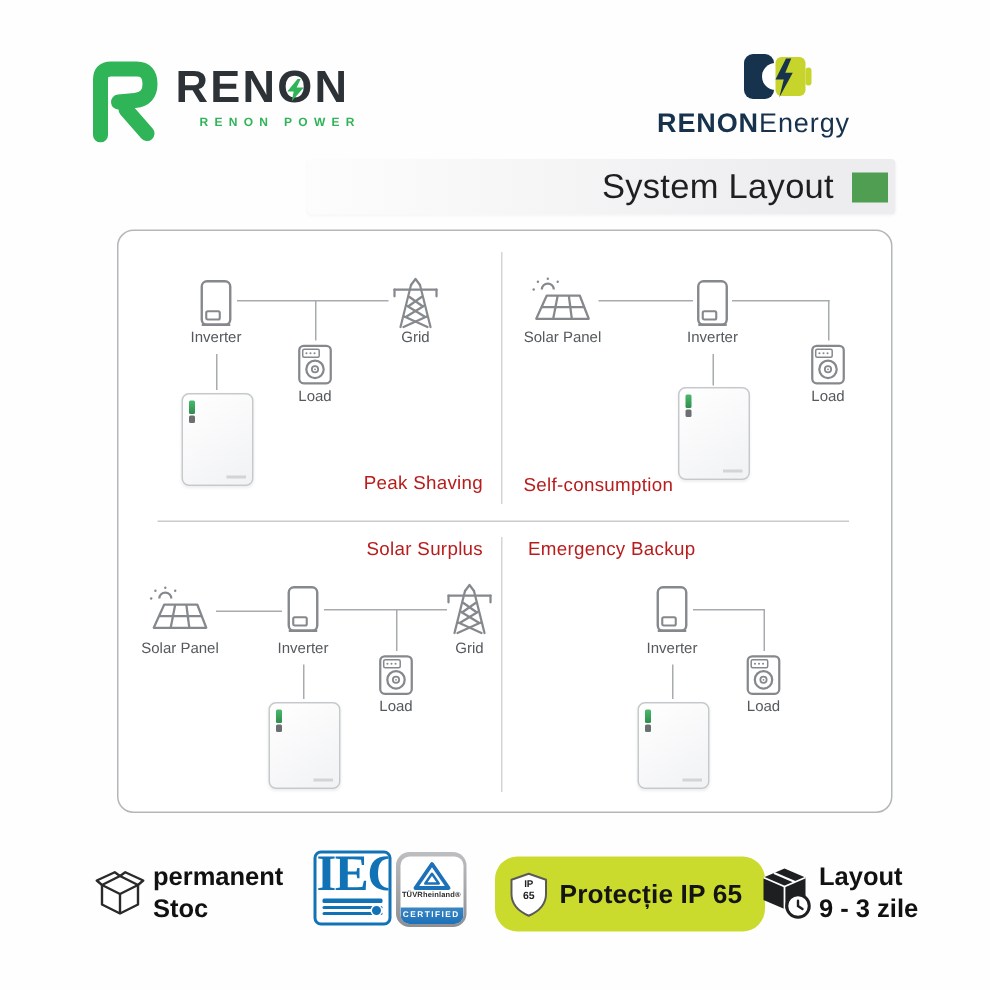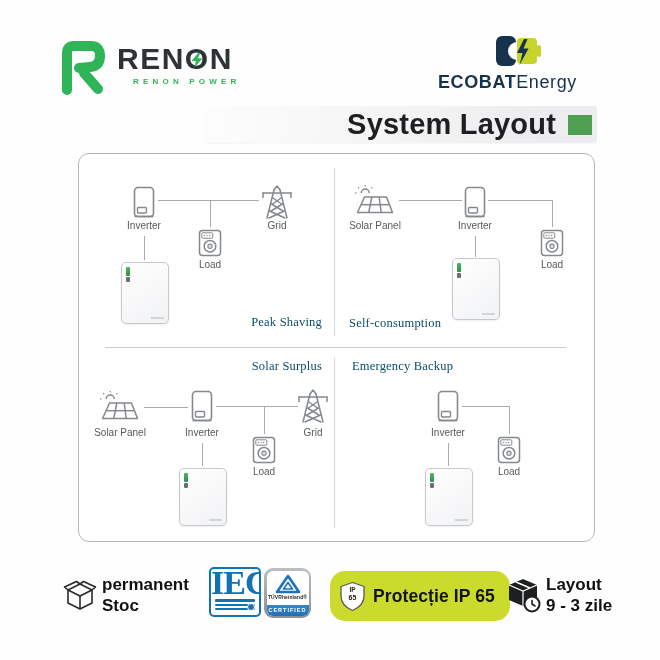--- a/index.html
+++ b/index.html
@@ -23,32 +23,32 @@
   .ecobat-word .r{font-weight:400;}
   .fill-navy{fill:var(--navy);} .fill-lime{fill:var(--ecobat_lime);} .fill-white{fill:#ffffff;}
   .fill-green{fill:var(--renon_green);}
   
   .title-band{
     position:absolute;left:205px;top:106px;width:392px;height:37px;border-radius:3px;
     background:linear-gradient(90deg,rgba(250,250,251,.35),#ededef 85%);
     display:flex;align-items:center;justify-content:flex-end;
     box-shadow:0 1px 2px rgba(0,0,0,.04);
   }
-  .page-title{margin:0;font-size:29px;font-weight:700;color:#1d1f21;letter-spacing:.2px;}
+  .page-title{margin:0;font-size:23px;font-weight:400;color:#1d1f21;letter-spacing:.2px;}
   .green-square{width:24px;height:20px;background:var(--green_square);margin-left:12px;margin-right:5px;}
   
   .panel{position:absolute;left:78px;top:153px;width:515px;height:387px;border:1.5px solid var(--panel_border);border-radius:11px;background:#fff;}
   .divider{position:absolute;background:#d3d5d7;}
   .div-v1{left:334px;top:168px;width:1.2px;height:168px;}
   .div-v2{left:334px;top:358px;width:1.2px;height:170px;}
   .div-h{left:105px;top:347px;width:461px;height:1.2px;background:#c8cacc;}
   
   .node{position:absolute;color:var(--icon_gray);}
   .node-label{position:absolute;transform:translateX(-50%);font-size:10px;color:#55595d;white-space:nowrap;}
-  .caption{position:absolute;font-size:12.5px;color:#0c4a6e;letter-spacing:.2px;white-space:nowrap;font-family:Liberation Serif, serif;}
+  .caption{position:absolute;font-size:12.5px;color:#b91c1c;letter-spacing:.2px;white-space:nowrap;}
   .hline,.vline{position:absolute;background:var(--line_gray);}
   .hline{height:1.4px;} .vline{width:1.4px;}
   .battery{position:absolute;width:46px;background:linear-gradient(145deg,#ffffff,#f1f2f4);border:1.5px solid #c6c9cc;border-radius:5px;box-shadow:0 1px 2px rgba(0,0,0,.07);}
   .battery .strip{position:absolute;left:4px;top:4px;width:4px;height:9px;background:linear-gradient(#48ba6c,#2f8c4d);border-radius:1px;}
   .battery .strip2{position:absolute;left:4px;top:14px;width:4px;height:5px;background:#6b6f72;border-radius:1px;}
   .battery .tag{position:absolute;right:4px;bottom:4px;width:13px;height:2px;background:#d2d4d6;}
   
   .stock-icon{position:absolute;left:62px;top:578px;color:#26282a;}
   .stock-text{position:absolute;left:102px;top:574px;font-size:17px;font-weight:700;line-height:21px;color:#111;}
   .iec-badge{position:absolute;left:209px;top:567px;width:52px;height:50px;border:2px solid var(--iec_blue);border-radius:5px;background:#fff;box-sizing:border-box;overflow:hidden;}
@@ -145,21 +145,21 @@
   </div>
 
   <div class="ecobat-logo">
     <svg class="ecobat-icon" width="52" height="34" viewBox="0 0 52 34">
       <rect class="fill-navy" x="2" y="2" width="20" height="30" rx="6"></rect>
       <circle class="fill-white" cx="23" cy="17" r="9"></circle>
       <rect class="fill-lime" x="23" y="4" width="20" height="26" rx="4"></rect>
       <rect class="fill-lime" x="43" y="11" width="4" height="12" rx="2"></rect>
       <polygon class="fill-navy" points="30,5 23,19 28.5,19 25.5,31 34.5,14.5 29.5,14.5 33.5,5"></polygon>
     </svg>
-    <div class="ecobat-word"><span class="b">ECOBAT</span><span class="r">Energy</span></div>
+    <div class="ecobat-word"><span class="b">RENON</span><span class="r">Energy</span></div>
   </div>
 
   <div class="title-band">
     <h1 class="page-title">System Layout</h1>
     <span class="green-square"></span>
   </div>
 
   <div class="panel"></div>
   <div class="divider div-v1"></div>
   <div class="divider div-v2"></div>

